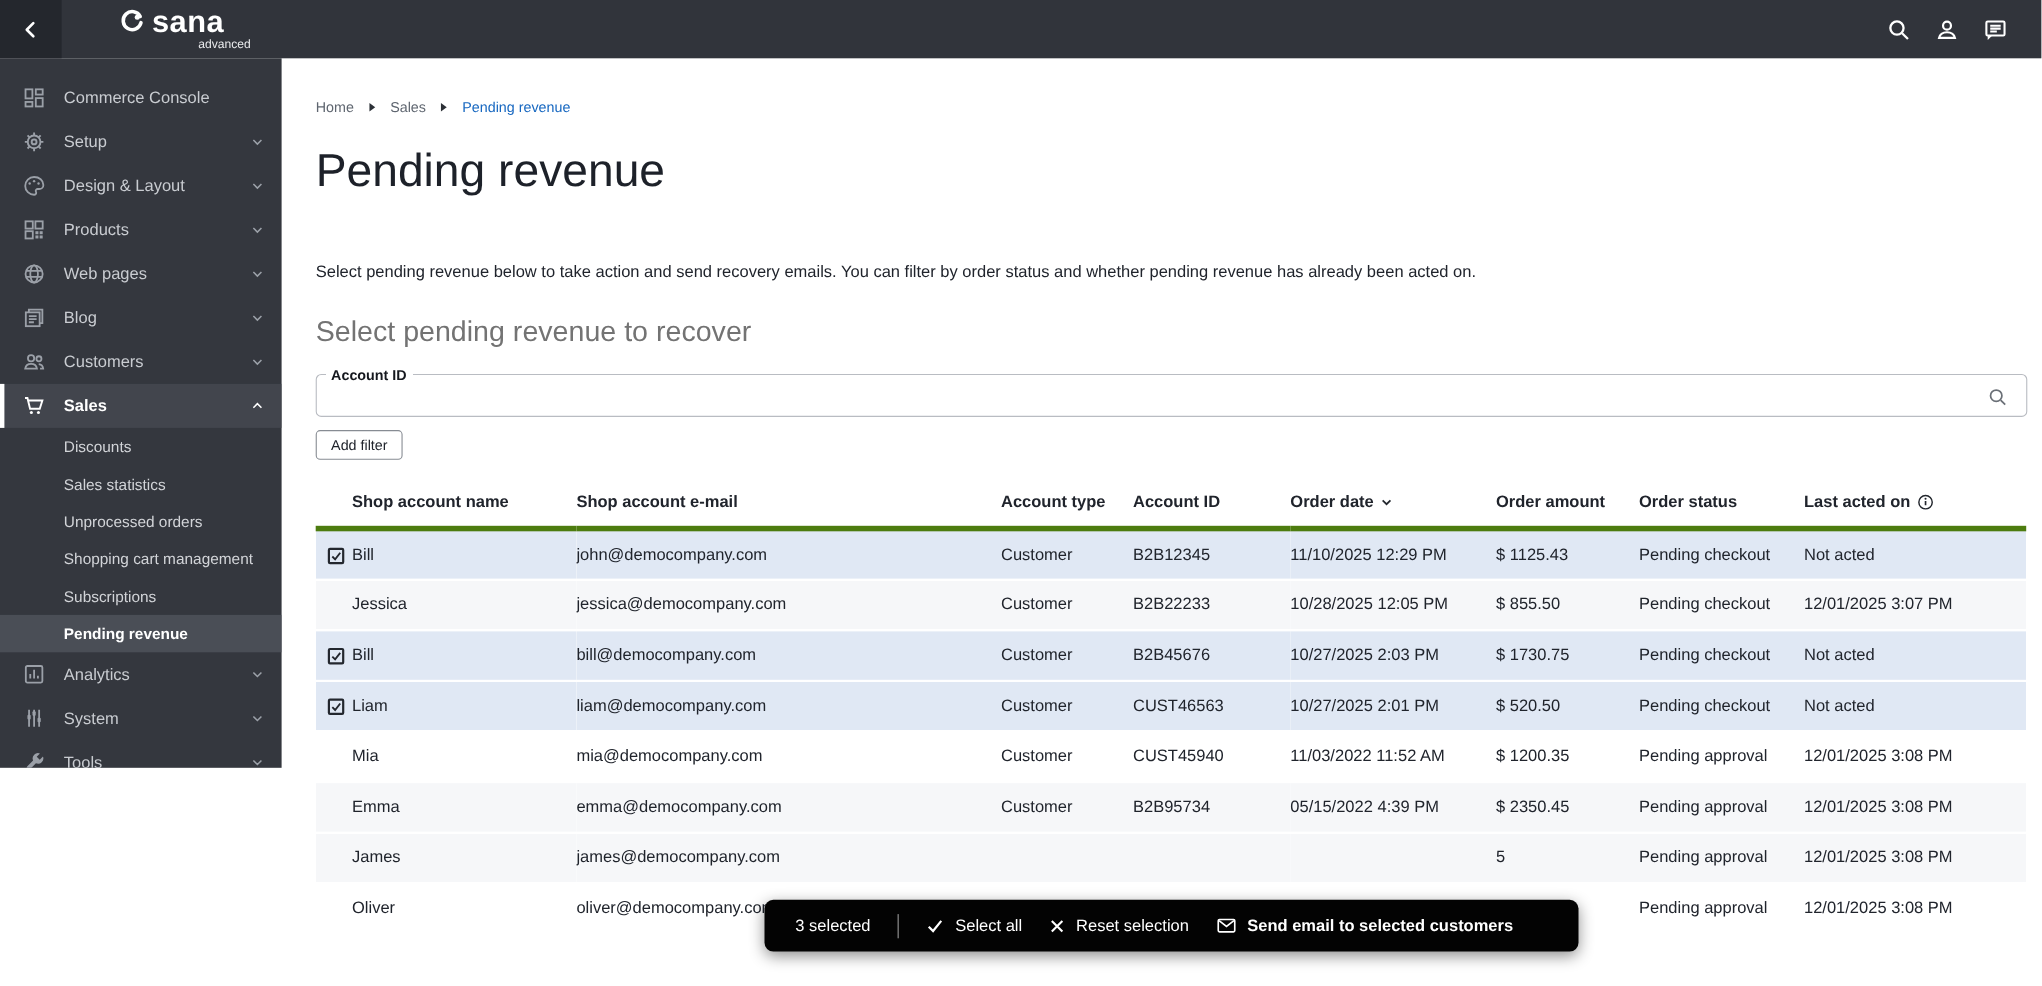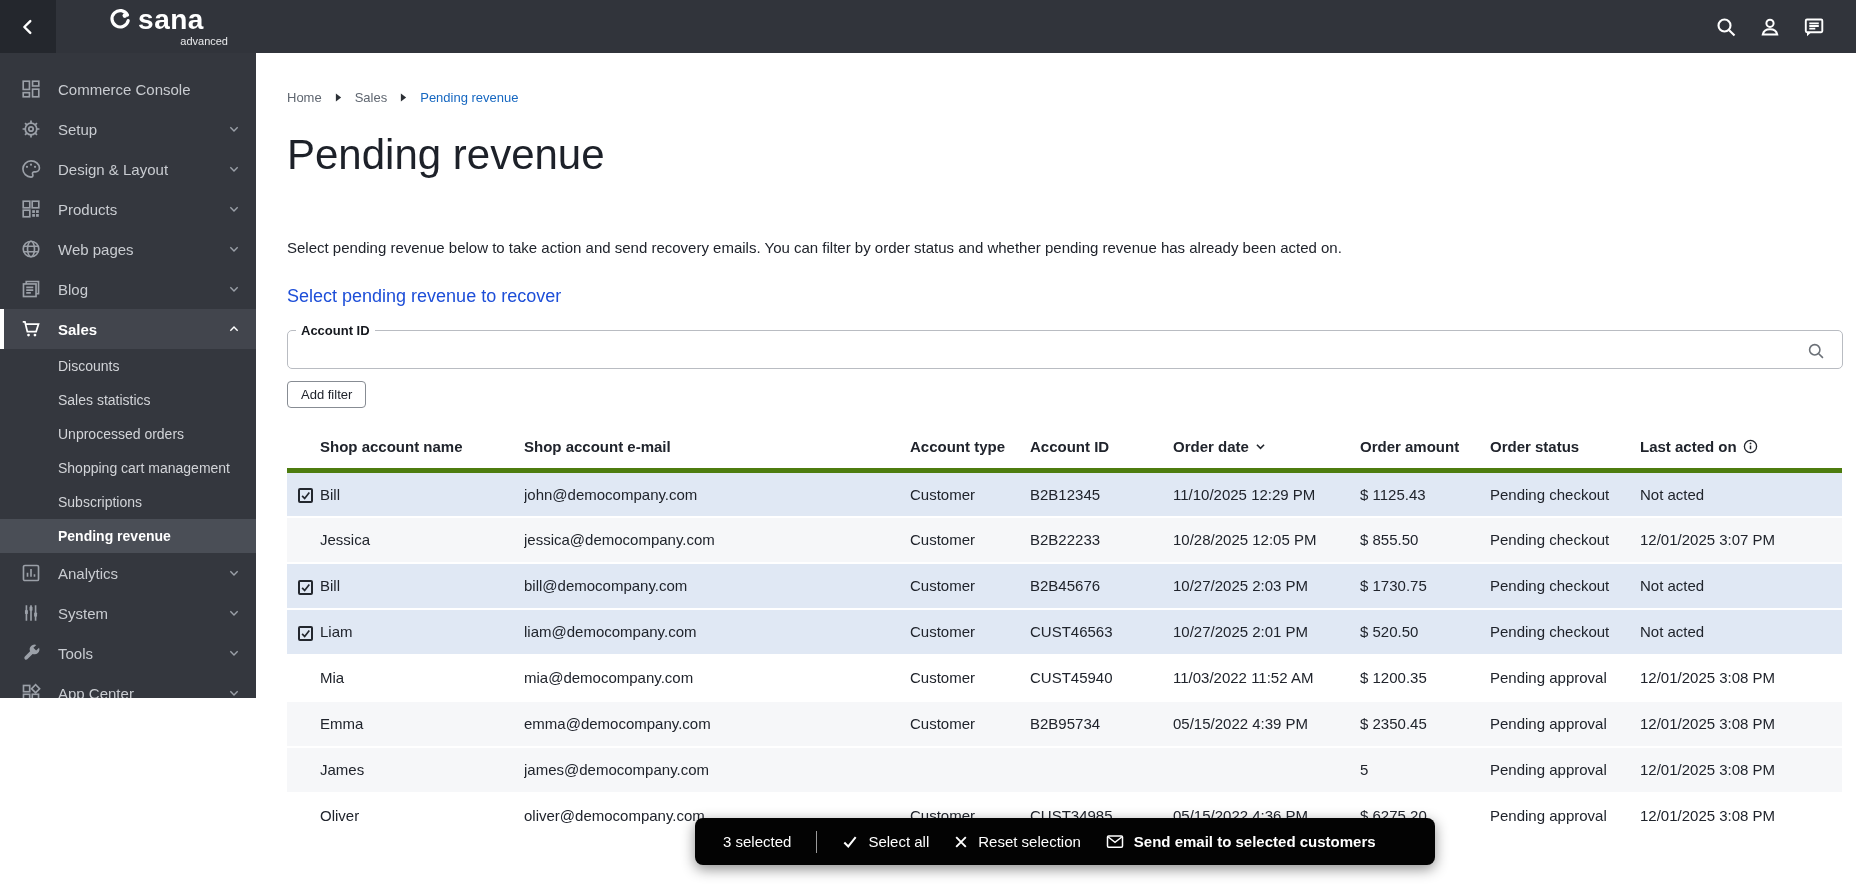--- a/index.html
+++ b/index.html
@@ -32,21 +32,21 @@
   .side-sub { height:34px; display:flex; align-items:center; padding-left:58px; color:#d2d4d8; font-size:14px; cursor:pointer; }
   .side-sub.active { background:#4a4e56; color:#fff; font-weight:bold; }
 
   
   .main { flex:1; position:relative; padding:0 13px 0 31px; }
   .breadcrumb { display:flex; align-items:center; gap:13px; padding-top:37px; font-size:13px; color:#5f6670; }
   .crumb { cursor:pointer; }
   .crumb.active { color:#1667c0; }
   .page-title { font-size:42px; font-weight:300; color:#1d2129; margin:26px 0 0 0; line-height:1.15; }
   .desc { margin-top:60px; font-size:15px; color:#20242c; }
-  .section-h { margin:30px 0 0 0; font-size:18px; font-weight:400; color:#1d4ed8; }
+  .section-h { margin:30px 0 0 0; font-size:26px; font-weight:400; color:#737373; }
 
   fieldset.acct-field { margin:16px 0 0 0; border:1px solid #b9bcc2; border-radius:5px; height:46px; position:relative; padding:0; width:100%; }
   fieldset.acct-field legend { font-size:13px; font-weight:bold; color:#15181e; padding:0 5px; margin-left:8px; }
   .acct-input { position:absolute; left:14px; right:52px; top:6px; bottom:6px; border:none; outline:none; font-size:15px; font-family:inherit; background:transparent; }
   .field-search { position:absolute; right:14px; top:50%; margin-top:-14px; width:24px; height:24px; color:#6b7077; cursor:pointer; padding:2px; }
 
   .add-filter { margin-top:12px; background:#fff; border:1px solid #878c93; border-radius:4px; font-size:13px; font-family:inherit; color:#20242c; padding:5px 13px; cursor:pointer; }
 
   
   table.rev { border-collapse:collapse; table-layout:fixed; width:1555px; margin-top:18px; font-size:15px; color:#20242c; }
@@ -221,20 +221,38 @@
             </g>
           </svg>
         </span>
         <span class="s-label">Blog</span>
         <span class="s-chev">
           <svg viewBox="0 0 24 24" width="16" height="16">
             <path d="M6.5 9.5l5.5 5.5 5.5-5.5" fill="none" stroke="currentColor" stroke-width="2.1"></path>
           </svg>
         </span>
       </div>
+      <div class="side-item">
+        <span class="s-ico">
+          <svg viewBox="0 0 24 24">
+            <g fill="none" stroke="currentColor" stroke-width="1.8">
+              <circle cx="9" cy="8.3" r="3.1"></circle>
+              <path d="M3.2 18.6c.5-3 2.9-4.6 5.8-4.6s5.3 1.6 5.8 4.6z"></path>
+              <circle cx="16.8" cy="8.9" r="2.5"></circle>
+              <path d="M16.6 14.2c2.5.3 4.1 1.7 4.4 4.4h-3.1"></path>
+            </g>
+          </svg>
+        </span>
+        <span class="s-label">Customers</span>
+        <span class="s-chev">
+          <svg viewBox="0 0 24 24" width="16" height="16">
+            <path d="M6.5 9.5l5.5 5.5 5.5-5.5" fill="none" stroke="currentColor" stroke-width="2.1"></path>
+          </svg>
+        </span>
+      </div>
       <div class="side-item active">
         <span class="s-ico">
           <svg viewBox="0 0 24 24">
             <g fill="none" stroke="currentColor" stroke-width="1.9">
               <path d="M3 4.2h2.4L8 14.8h9.6l2.6-8.2H6"></path>
             </g>
             <circle cx="9.3" cy="18.6" r="1.5" fill="currentColor"></circle>
             <circle cx="16.3" cy="18.6" r="1.5" fill="currentColor"></circle>
           </svg>
         </span>

